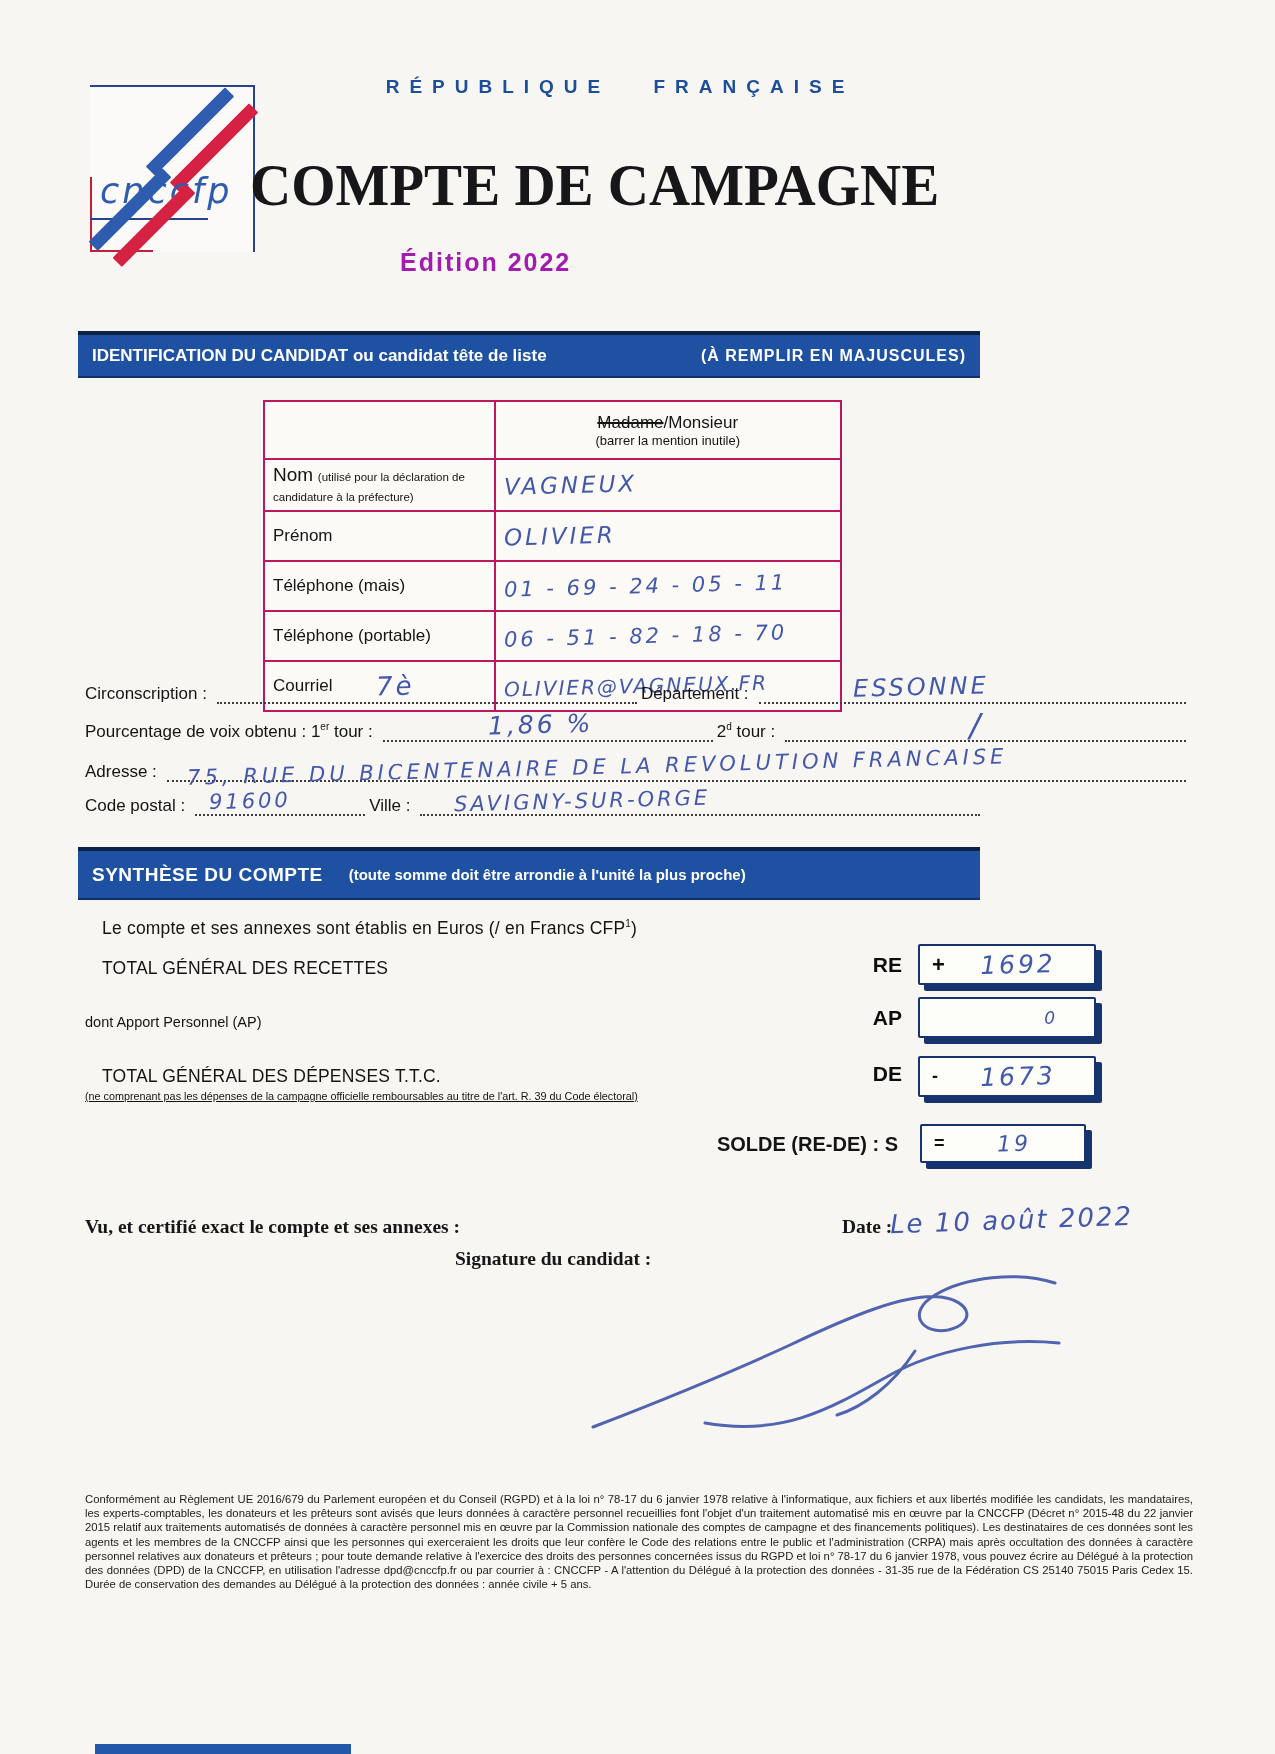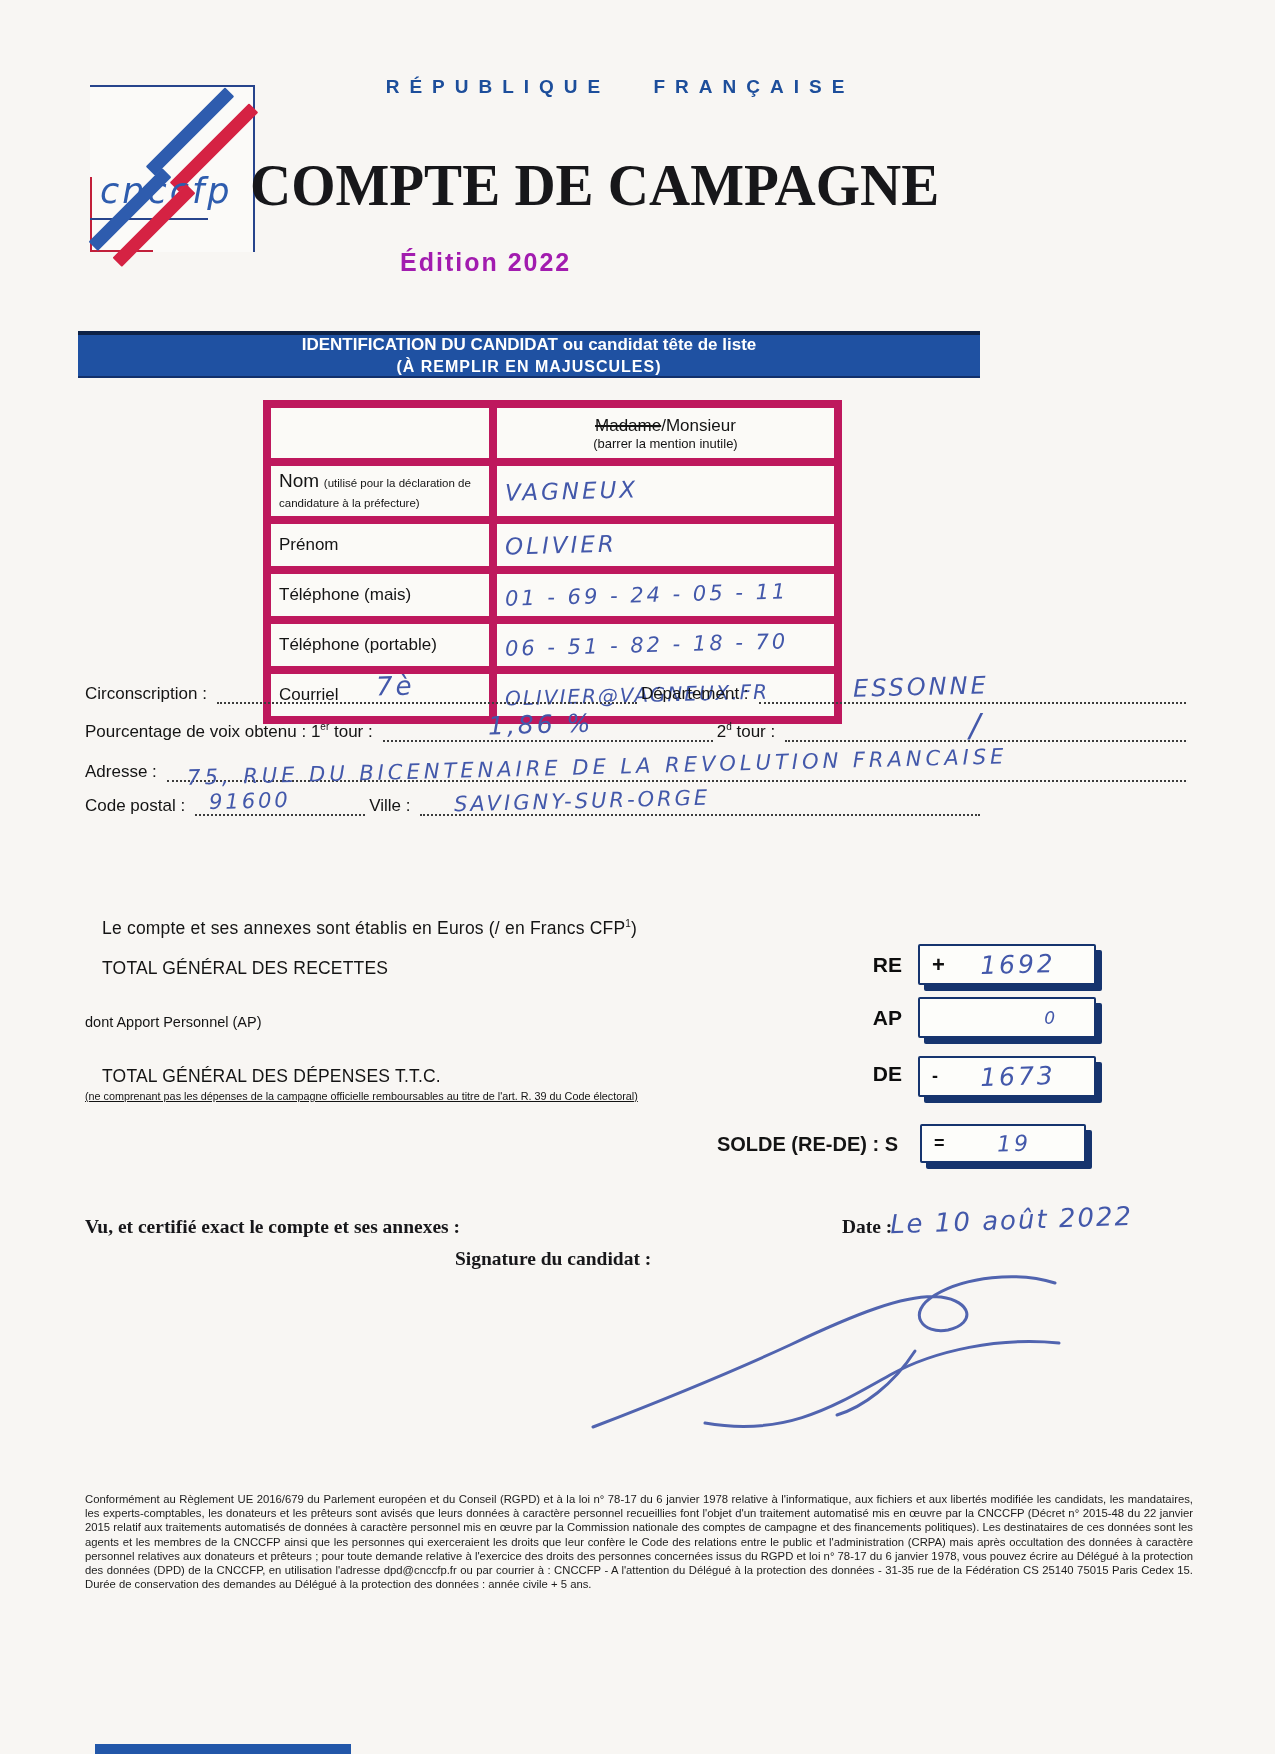--- a/index.html
+++ b/index.html
@@ -33,31 +33,31 @@
   .doc-title { position:absolute; left:250px; top:152px; width:680px; text-align:center;
     font-family:"Liberation Serif", serif; font-weight:bold; font-size:57px; color:#17171a;
     letter-spacing:0; transform:scaleY(1.04); white-space:nowrap; }
   .edition { position:absolute; left:400px; top:248px; width:280px; 
     color:#a21caf; font-size:25px; font-weight:bold; letter-spacing:2px; }
 
   
   .band { position:absolute; left:78px; width:902px; background:#1f51a2;
     border-top:4px solid #0e2247; border-bottom:2px solid #12306b;
     color:#fff; display:flex; align-items:center; }
-  .band1 { top:331px; height:47px; padding:0 14px; justify-content:space-between;flex-direction:column; }
+  .band1 { top:331px; height:47px; padding:17px 14px; justify-content:space-between; }
   .band1 .t { font-size:17px; font-weight:bold; }
   .band1 .n { font-size:16px; font-weight:bold; letter-spacing:1px; }
   .band2 { top:847px; height:53px; padding:0 14px; }
   .band2 .t { font-size:19px; font-weight:bold; letter-spacing:0.5px; }
   .band2 .n { font-size:15px; font-weight:bold; margin-left:26px; }
 
   
   .id-table { position:absolute; left:263px; top:400px; width:579px; border:2px solid #2b2b2b;
     border-collapse:collapse; background:#fbfaf7; }
-  .id-table td { border:8px solid #be185d; vertical-align:middle; }
+  .id-table td { border:2px solid #be185d; vertical-align:middle; }
   .id-table .lab { width:232px; padding:4px 8px; font-size:17px; }
   .id-table .lab .note { font-size:11.5px; }
   .id-table .val { width:347px; padding:2px 8px; }
   .hdr-cell { text-align:center; font-size:17px; padding:8px 4px 4px 4px; }
   .hdr-cell .sub { display:block; font-size:13px; }
   .strike { text-decoration:line-through; text-decoration-thickness:2px; }
   .row-h { height:58px; } .row-r { height:50px; }
 
   
   .hand { font-family:"DejaVu Sans", sans-serif; font-style:italic; color:#4358aa;
@@ -214,20 +214,24 @@
     <span class="lbl">Code postal :</span>
     <div class="dots" style="max-width:170px">
       <span class="hand tilt" style="left:8%;font-size:21px">91600</span>
     </div>
     <span class="lbl">Ville :</span>
     <div class="dots" style="max-width:560px">
       <span class="hand tilt" style="left:6%;font-size:21px">SAVIGNY-SUR-ORGE</span>
     </div>
   </div>
 
+  <div class="band band2">
+    <span class="t">SYNTHÈSE DU COMPTE</span>
+    <span class="n">(toute somme doit être arrondie à l'unité la plus proche)</span>
+  </div>
 
   <div class="syn-label" style="top:918px">
     <span>Le compte et ses annexes sont établis en Euros (/ en Francs CFP</span><sup style="font-size:10px">1</sup><span>)</span>
   </div>
 
   <div class="syn-label" style="top:958px">TOTAL GÉNÉRAL DES RECETTES</div>
   <div class="syn-code" style="left:782px;top:953px">RE</div>
   <div class="sumbox" style="left:918px;top:944px">
     <span class="sign">+</span>
     <span class="hv hand tilt">1692</span>

